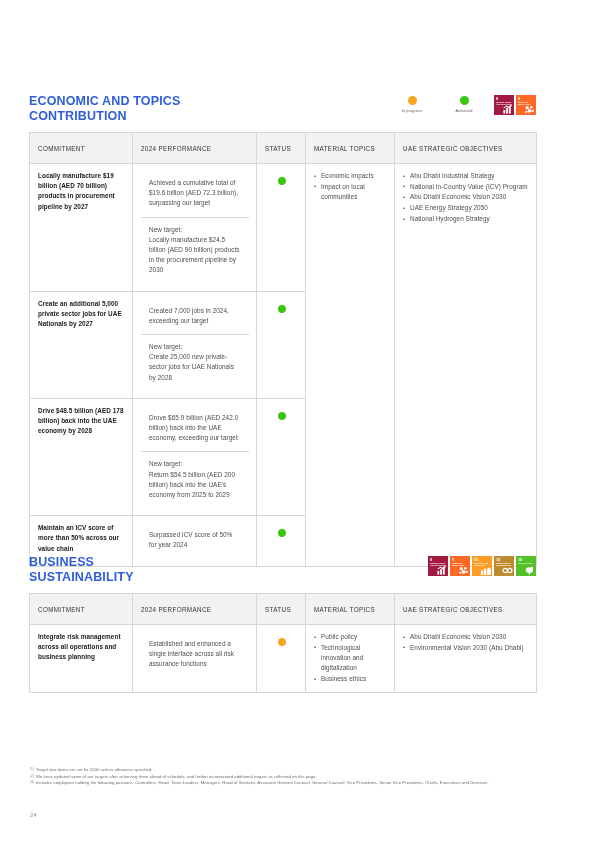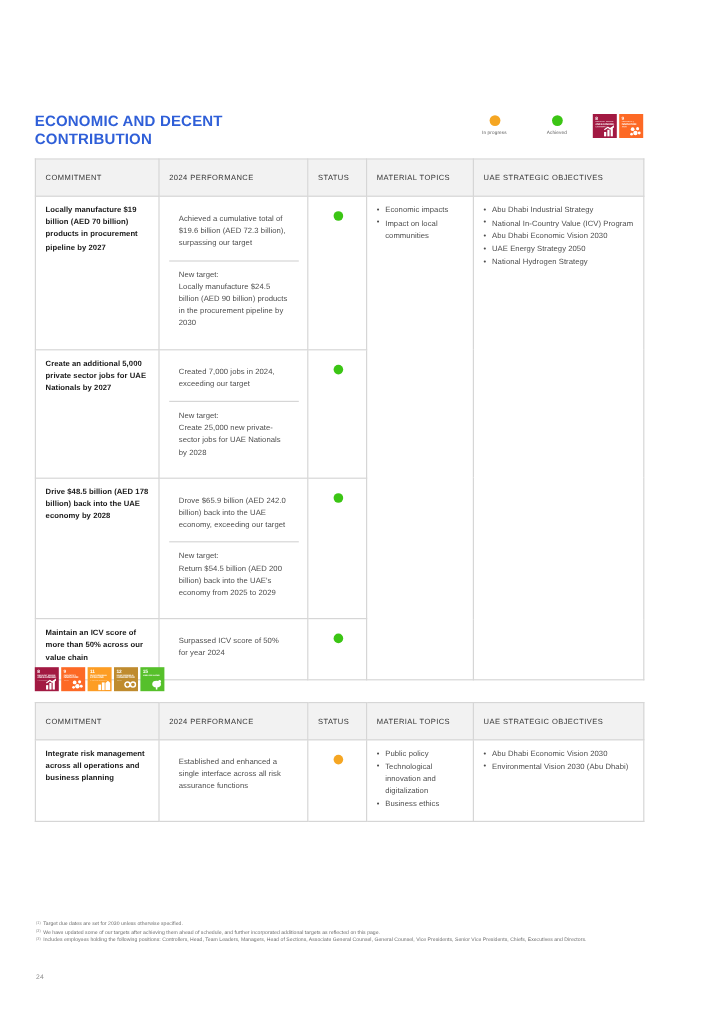--- a/index.html
+++ b/index.html
@@ -244,21 +244,21 @@
     letter-spacing: 0.2px;
   }
 </style>
 </head>
 <body>
 
 <div class="page">
 
   <div class="section-block" id="section-0" style="top:93px;">
     <div class="section-head-row">
-      <div class="section-title">ECONOMIC AND DECENT
+      <div class="section-title">ECONOMIC AND TOPICS
 CONTRIBUTION</div>
       <div class="legend-and-sdg">
         <div class="legend">
           <div class="legend-item">
             <span class="legend-dot" style="background:#f5a623"></span>
             <span class="legend-label">In progress</span>
           </div>
           <div class="legend-item">
             <span class="legend-dot" style="background:#3bc514"></span>
             <span class="legend-label">Achieved</span>
@@ -363,20 +363,22 @@
               <div class="perf-part" style="white-space: pre-line;">Surpassed ICV score of 50% for year 2024</div>
             </td>
             <td class="status"><span class="status-dot" style="background: rgb(59, 197, 20);"></span></td>
           </tr>
         </tbody>
     </table>
   </div>
 
   <div class="section-block" id="section-1" style="top:554px;">
     <div class="section-head-row">
+      <div class="section-title">BUSINESS
+SUSTAINABILITY</div>
       <div class="legend-and-sdg">
         <div class="sdg-row" id="sdg-row-1">
             <div class="sdg" style="background: rgb(162, 25, 66);">
               <div class="sdg-num">8</div>
               <div class="sdg-txt">DECENT WORK AND ECONOMIC GROWTH</div>
               <div class="sdg-glyph">
                 <svg viewBox="0 0 24 24">
                   <g fill="#fff">
                     <rect x="3" y="13" width="4" height="8"></rect>
                     <rect x="9" y="9" width="4" height="12"></rect>

